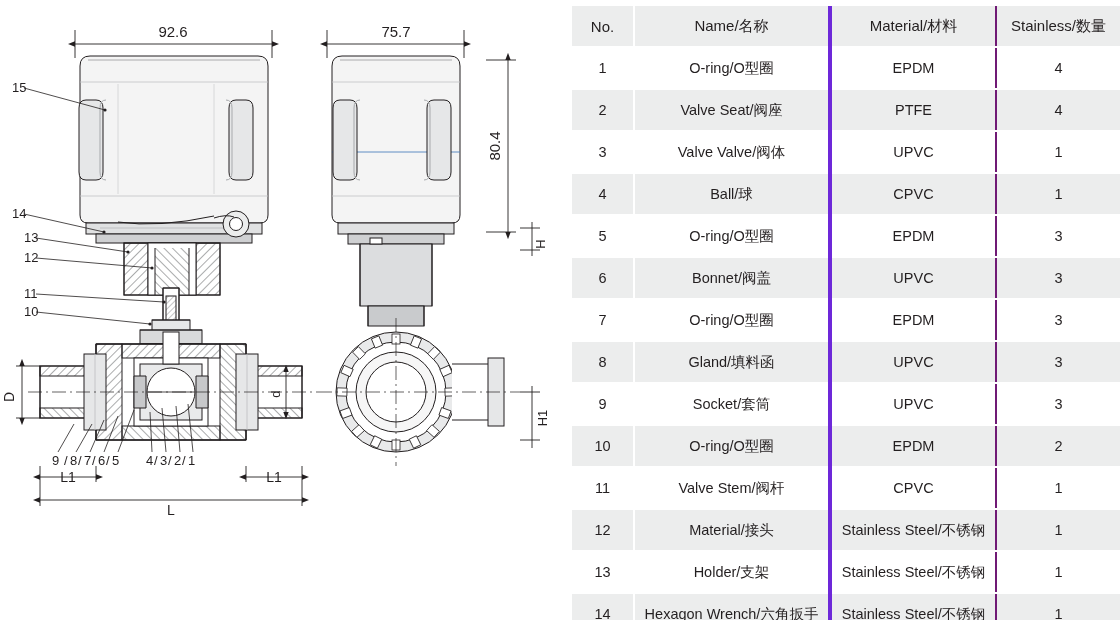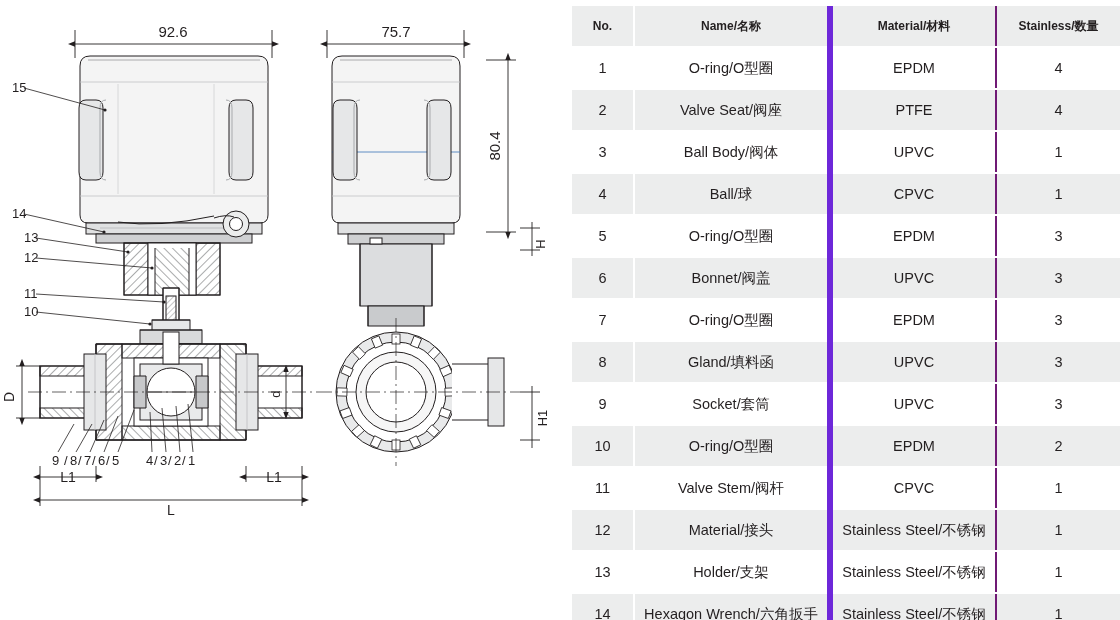--- a/index.html
+++ b/index.html
@@ -48,42 +48,42 @@
     margin-left: 12px;
     table-layout: fixed;
   }
   table.parts th, table.parts td {
     text-align: center;
     vertical-align: middle;
     color: #231f20;
     border: none;
   }
   table.parts th {
-    font-size: 12px;
-    font-weight: bold;
+    font-size: 15px;
+    font-weight: normal;
     height: 38px;
     background: #eceded;
   }
   table.parts td {
     font-size: 14.5px;
     height: 38px;
     font-weight: normal;
   }
   tr.shaded td {
     background: #eceded;
   }
   tr.plain td {
     background: #ffffff;
   }
   col.c-no    { width: 62px; }
   col.c-name  { width: 196px; }
   col.c-mat   { width: 166px; }
   col.c-qty   { width: 124px; }
   table.parts th.no, table.parts td.no { border-right: 2px solid #ffffff; }
-  table.parts th.name, table.parts td.name { border-right: 6px solid #6d28d9; }
+  table.parts th.name, table.parts td.name { border-right: 4px solid #6d28d9; }
   table.parts th.mat, table.parts td.mat { border-right: 2px solid #701a75; }
   table.parts th, table.parts td { border-bottom: 2px solid #ffffff; }
   .tight { font-size: 13.2px; }
 </style>
 </head>
 <body>
 
 <div id="root">
 
   <div id="drawing-pane">
@@ -402,21 +402,21 @@
           <td class="qty">4</td>
         </tr>
         <tr class="shaded">
           <td class="no">2</td>
           <td class="name">Valve Seat/阀座</td>
           <td class="mat">PTFE</td>
           <td class="qty">4</td>
         </tr>
         <tr class="plain">
           <td class="no">3</td>
-          <td class="name">Ball Body/阀体</td>
+          <td class="name">Valve Valve/阀体</td>
           <td class="mat">UPVC</td>
           <td class="qty">1</td>
         </tr>
         <tr class="shaded">
           <td class="no">4</td>
           <td class="name">Ball/球</td>
           <td class="mat">CPVC</td>
           <td class="qty">1</td>
         </tr>
         <tr class="plain">

